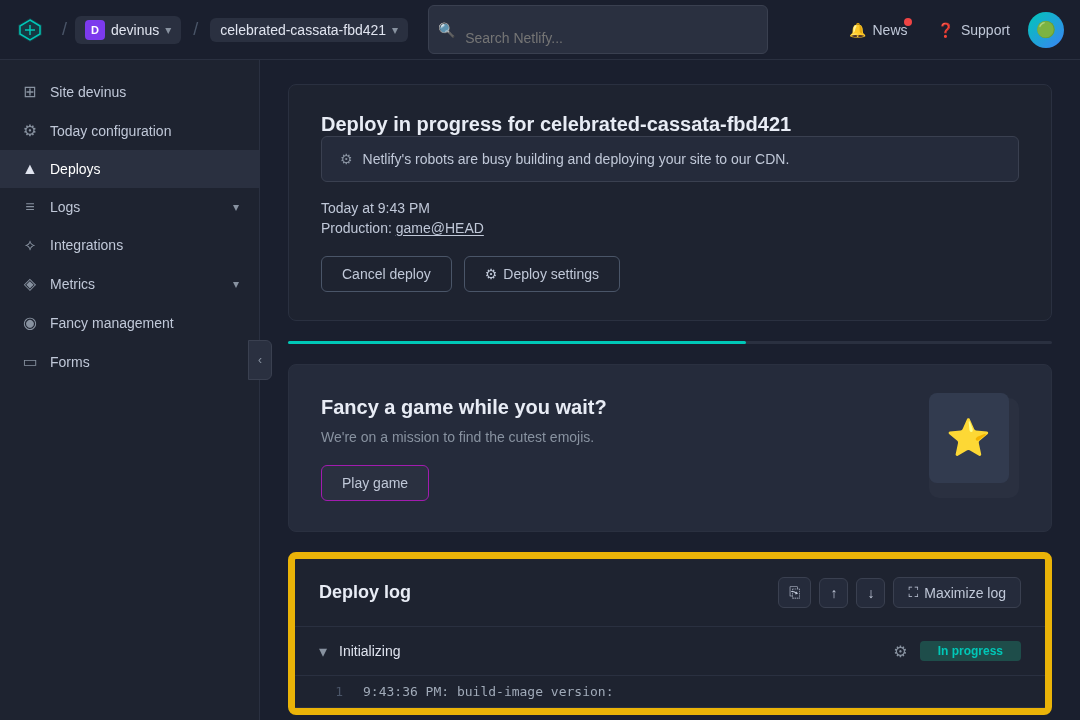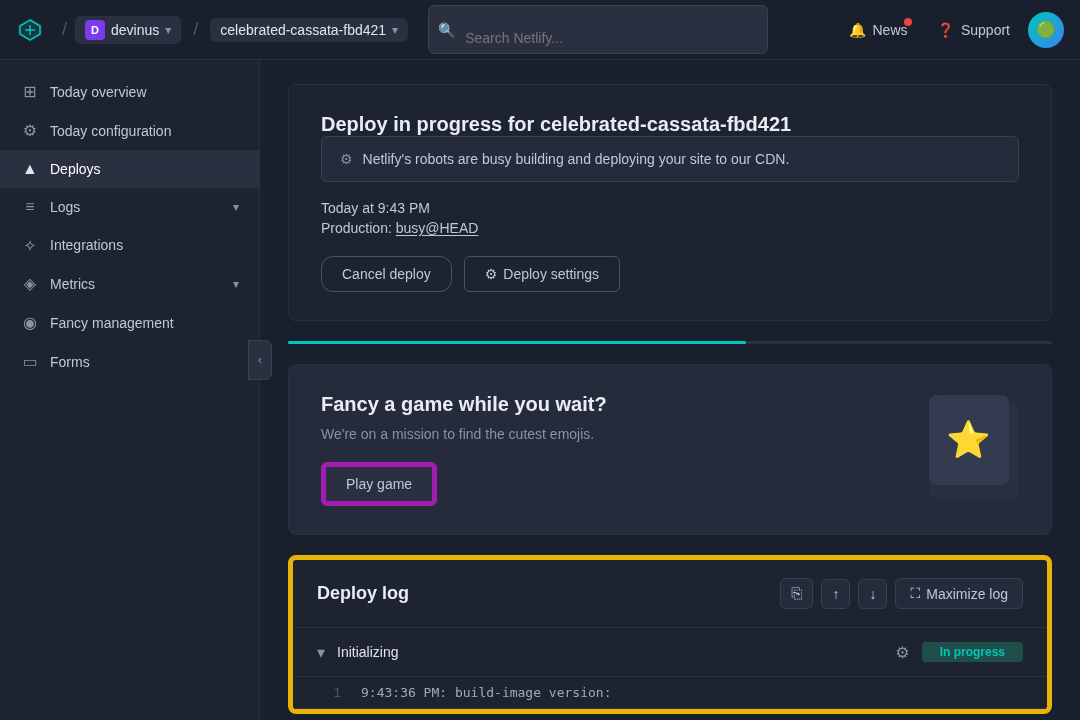--- a/index.html
+++ b/index.html
@@ -213,21 +213,21 @@
     }
     .deploy-actions {
       display: flex;
       gap: 12px;
     }
     .btn-secondary {
       background: transparent;
       border: 1px solid #4a5568;
       color: #c0c8d8;
       padding: 9px 20px;
-      border-radius: 12px;
+      border-radius: 6px;
       font-size: 14px;
       cursor: pointer;
     }
     .btn-primary {
       background: transparent;
       border: 1px solid #4a5568;
       color: #c0c8d8;
       padding: 9px 20px;
       border-radius: 6px;
       font-size: 14px;
@@ -271,21 +271,21 @@
       color: #e8ecf5;
       margin-bottom: 10px;
     }
     .game-card-subtitle {
       font-size: 14px;
       color: #8892a0;
       margin-bottom: 20px;
     }
     .btn-play {
       background: #2a3040;
-      border: 5px solid #a21caf;
+      border: 1px solid #a21caf;
       color: #c0c8d8;
       padding: 9px 20px;
       border-radius: 6px;
       font-size: 14px;
       cursor: pointer;
     }
     .game-card-illustration {
       width: 120px;
       height: 110px;
       position: relative;
@@ -314,21 +314,21 @@
       top: 0;
       display: flex;
       align-items: center;
       justify-content: center;
       font-size: 36px;
     }
 
     
     .log-card {
       background: #1e2330;
-      border: 5px solid #eab308;
+      border: 7px solid #eab308;
       border-radius: 8px;
       overflow: hidden;
     }
     .log-header {
       display: flex;
       align-items: center;
       justify-content: space-between;
       padding: 18px 24px;
       border-bottom: 1px solid #2a3040;
     }
@@ -478,21 +478,21 @@
     </button>
     <div class="topnav-avatar">🟢</div>
   </div>
 </nav>
 
 <div class="main-layout">
 
   <aside class="sidebar">
     <div class="sidebar-item">
       <span class="sidebar-item-icon">⊞</span>
-      <span class="sidebar-item-label">Today overview</span>
+      <span class="sidebar-item-label">Site devinus</span>
     </div>
     <div class="sidebar-item">
       <span class="sidebar-item-icon">⚙</span>
       <span class="sidebar-item-label">Today configuration</span>
     </div>
     <div class="sidebar-item active">
       <span class="sidebar-item-icon">▲</span>
       <span class="sidebar-item-label">Deploys</span>
     </div>
     <div class="sidebar-item">
@@ -526,21 +526,21 @@
     <div class="deploy-card">
       <h1 class="deploy-title">Deploy in progress for celebrated-cassata-fbd421</h1>
       <div class="deploy-notice">
         <span class="deploy-notice-icon">⚙</span>
         <span>Netlify's robots are busy building and deploying your site to our CDN.</span>
       </div>
       <div class="deploy-meta">
         <div class="deploy-meta-row">Today at 9:43 PM</div>
         <div class="deploy-meta-row">
           <span>Production:</span>
-          <a href="#">busy@HEAD</a>
+          <a href="#">game@HEAD</a>
         </div>
       </div>
       <div class="deploy-actions">
         <button class="btn-secondary">Cancel deploy</button>
         <button class="btn-primary">
           <span>⚙</span>
           <span>Deploy settings</span>
         </button>
       </div>
     </div>

